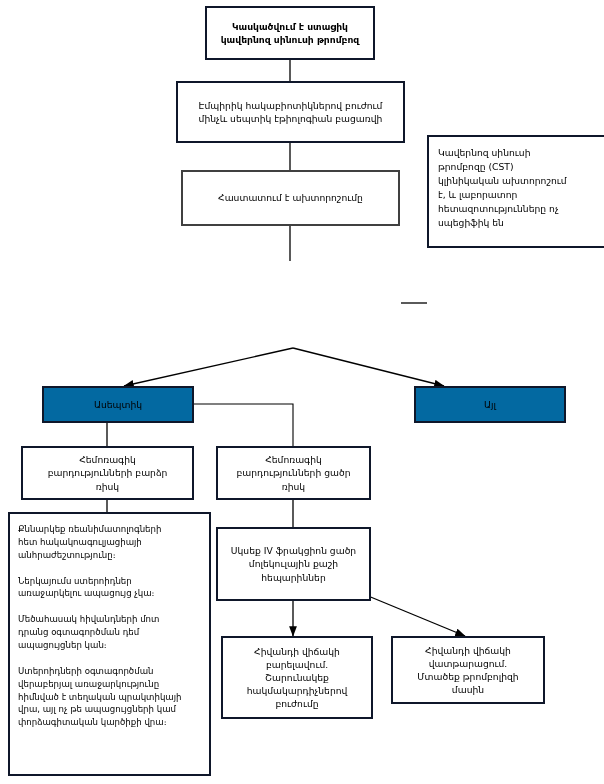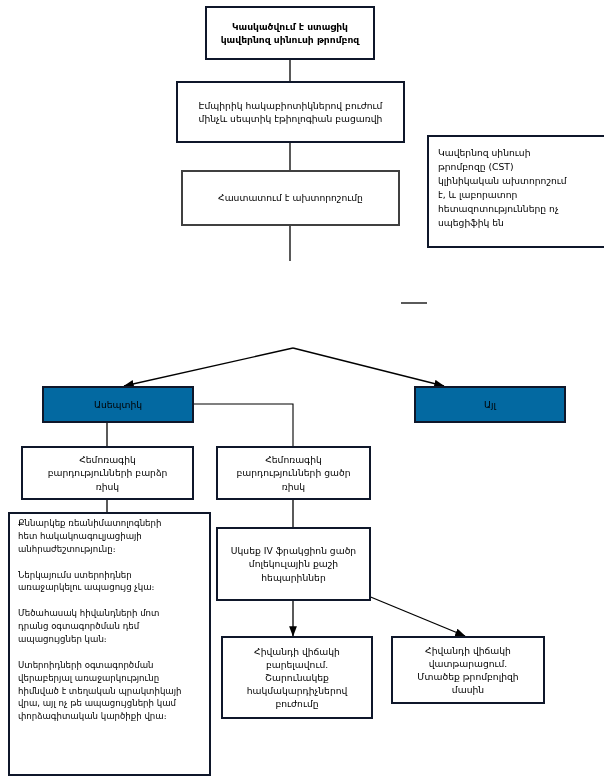--- a/index.html
+++ b/index.html
@@ -53,21 +53,21 @@
     text-align: left;
     justify-content: flex-start;
     align-items: flex-start;
     padding: 9px 9px;
     line-height: 1.52;
   }
   .node.just {
     text-align: justify;
     justify-content: flex-start;
     align-items: flex-start;
-    padding: 3px 8px;
+    padding: 9px 8px;
     line-height: 1.5;
   }
 </style>
 </head>
 <body>
 
 <div id="canvas">
 
   <svg class="connectors" viewBox="0 0 604 784" xmlns="http://www.w3.org/2000/svg">
     <defs>

